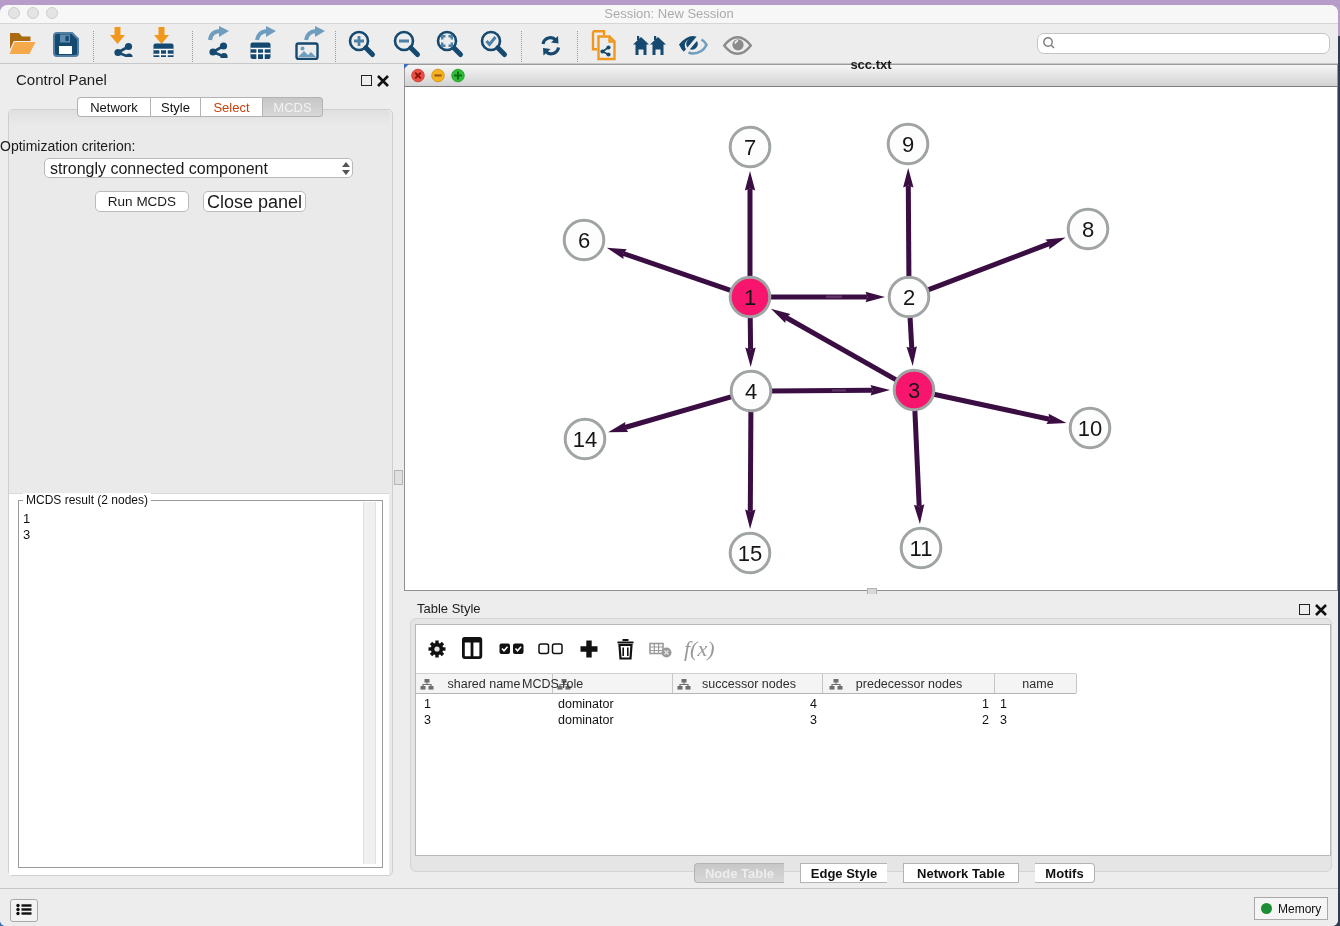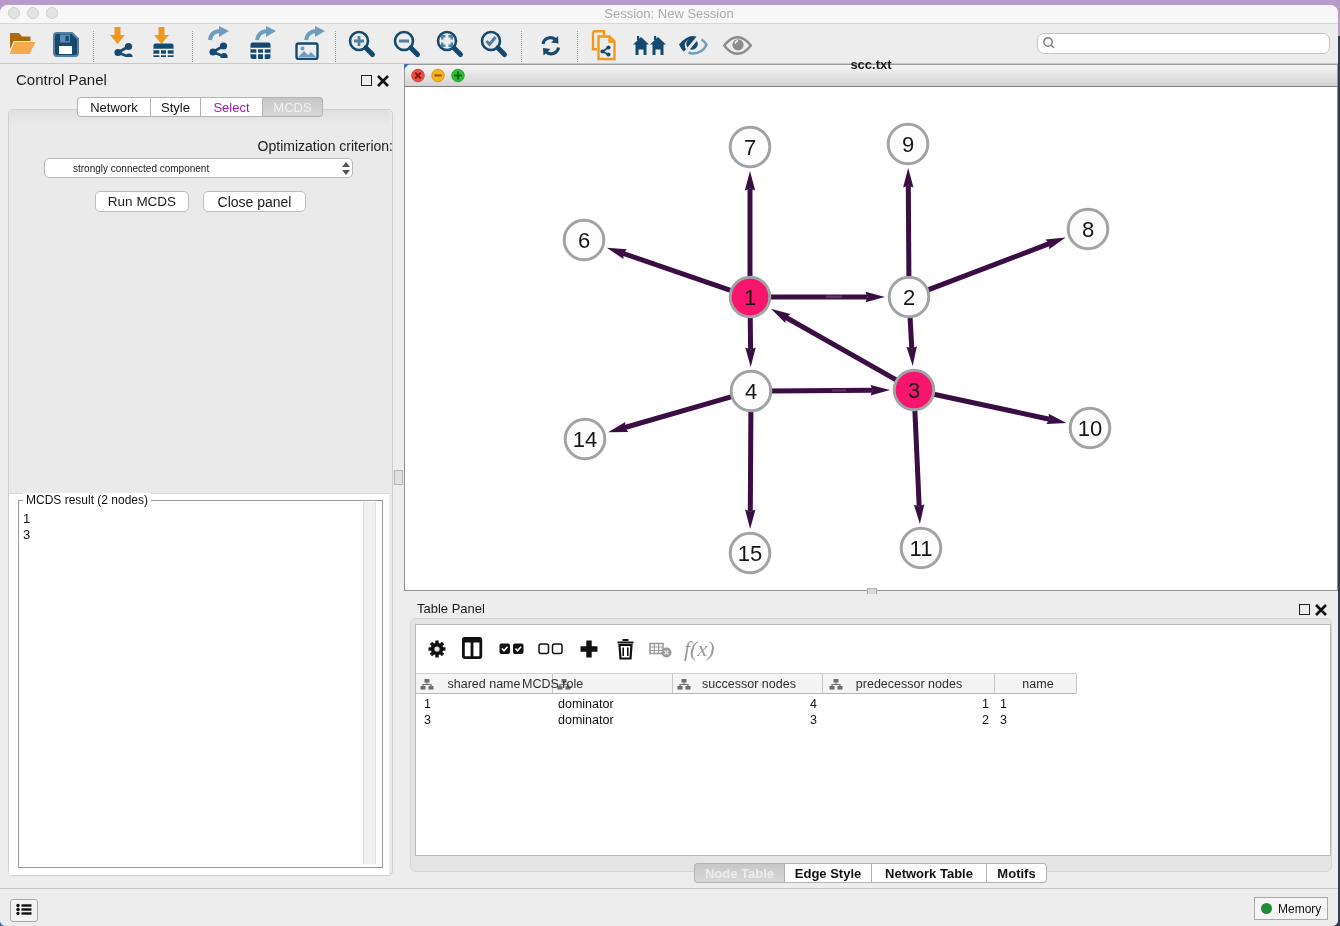--- a/index.html
+++ b/index.html
@@ -132,32 +132,32 @@
 <svg class="abs" style="left:376px;top:69px" width="14" height="14">
       <path d="M2,2 L12,12 M12,2 L2,12" stroke="#111" stroke-width="2.6"></path>
     </svg>
 
 <div class="abs" style="left:8px;top:104px;width:383px;height:765px;background:#eaeaea;border:1px solid #cfcfcf;border-radius:5px"></div>
 <div class="abs" style="left:9px;top:105px;width:381px;height:16px;background:linear-gradient(#e0e0e0,#eaeaea);border-radius:5px 5px 0 0"></div>
 
 <div class="abs" style="left:77px;top:92px;height:20px;display:flex;font-size:13px;">
  <div style="width:72px;background:#fff;border:1px solid #b3b3b3;border-right:none;border-radius:4px 0 0 4px;text-align:center;line-height:19px;color:#111">Network</div>
  <div style="width:49px;background:#fff;border:1px solid #b3b3b3;border-right:none;text-align:center;line-height:19px;color:#111">Style</div>
- <div style="width:61px;background:#fff;border:1px solid #b3b3b3;text-align:center;line-height:19px;color:#a21caf">Select</div>
+ <div style="width:61px;background:#fff;border:1px solid #b3b3b3;text-align:center;line-height:19px;color:#c2410c">Select</div>
  <div style="width:59px;background:linear-gradient(#c7c7c7,#d8d8d8);border:1px solid #b3b3b3;border-left:none;border-radius:0 4px 4px 0;text-align:center;line-height:19px;color:#f2f2f2">MCDS</div>
 </div>
 
-<div class="abs" style="left:0;top:133px;width:393px;text-align:right;font-size:14px;color:#1b1b1b">Optimization criterion:</div>
-<div class="abs" style="left:44px;top:153px;width:309px;height:20px;background:#fff;border:1px solid #b9b9b9;border-radius:5px;font-size:10px;color:#1b1b1b;line-height:20px;padding-left:28px;box-sizing:border-box">strongly connected component</div>
+<div class="abs" style="left:0;top:133px;width:393px;text-align:left;font-size:14px;color:#1b1b1b">Optimization criterion:</div>
+<div class="abs" style="left:44px;top:153px;width:309px;height:20px;background:#fff;border:1px solid #b9b9b9;border-radius:5px;font-size:16px;color:#1b1b1b;line-height:20px;padding-left:5px;box-sizing:border-box">strongly connected component</div>
 <svg class="abs" style="left:340px;top:156px" width="12" height="15">
       <path d="M6,1 L10,6 L2,6 Z" fill="#555"></path>
       <path d="M6,14 L10,9 L2,9 Z" fill="#555"></path>
     </svg>
 <div class="abs" style="left:95px;top:186px;width:94px;height:21px;background:#fff;border:1px solid #bcbcbc;border-radius:5px;text-align:center;line-height:20px;font-size:13.5px;color:#1b1b1b;box-sizing:border-box">Run MCDS</div>
-<div class="abs" style="left:203px;top:186px;width:103px;height:21px;background:#fff;border:1px solid #bcbcbc;border-radius:5px;text-align:center;line-height:20px;font-size:14px;color:#1b1b1b;box-sizing:border-box">Close panel</div>
+<div class="abs" style="left:203px;top:186px;width:103px;height:21px;background:#fff;border:1px solid #bcbcbc;border-radius:5px;text-align:center;line-height:20px;font-size:18px;color:#1b1b1b;box-sizing:border-box">Close panel</div>
 
 <div class="abs" style="left:9px;top:488px;width:380px;height:381px;background:#fff;border-top:1px solid #d9d9d9"></div>
 <div class="abs" style="left:18px;top:495px;width:363px;height:366px;border:1px solid #9a9a9a;"></div>
 <div class="abs" style="left:23px;top:488px;background:#fff;padding:0 3px;font-size:12px;color:#111">MCDS result (2 nodes)</div>
 <div class="abs" style="left:363px;top:497px;width:11px;height:362px;background:#f0f0f0;border-left:1px solid #e0e0e0;border-right:1px solid #e0e0e0"></div>
 <div class="abs" style="left:23px;top:506px;font-size:13px;color:#111;line-height:16px">1<br>3</div>
 
 <div class="abs" style="left:394px;top:465px;width:7px;height:13px;background:#e0e0e0;border:1px solid #b5b5b5"></div>
 
 <div class="abs" style="left:404px;top:59px;width:934px;height:22px;background:linear-gradient(#f6f6f6,#d2d2d2);border:1px solid #9a9a9a;border-bottom:none;box-sizing:border-box"></div>
@@ -226,21 +226,21 @@
       <circle cx="686" cy="342" r="19.8" fill="#fdfdfd" stroke="#a0a4a4" stroke-width="3"></circle>
       <text x="686" y="349.5" text-anchor="middle" font-size="22" fill="#161616">10</text>
       <circle cx="346" cy="467" r="19.8" fill="#fdfdfd" stroke="#a0a4a4" stroke-width="3"></circle>
       <text x="346" y="474.5" text-anchor="middle" font-size="22" fill="#161616">15</text>
       <circle cx="517" cy="462" r="19.8" fill="#fdfdfd" stroke="#a0a4a4" stroke-width="3"></circle>
       <text x="517" y="469.5" text-anchor="middle" font-size="22" fill="#161616">11</text>
     </svg>
 <div class="abs" style="left:867px;top:583px;width:8px;height:5px;background:#d8d8d8;border:1px solid #b0b0b0"></div>
 
 <div class="abs" style="left:404px;top:589px;width:934px;height:294px;background:#ededed"></div>
-<div class="abs" style="left:417px;top:596px;font-size:13px;color:#1c1c1c">Table Panel</div>
+<div class="abs" style="left:417px;top:596px;font-size:13px;color:#1c1c1c">Table Style</div>
 <div class="abs" style="left:1299px;top:599px;width:9px;height:9px;border:1.6px solid #222"></div>
 <svg class="abs" style="left:1314px;top:598px" width="14" height="14">
       <path d="M2,2 L12,12 M12,2 L2,12" stroke="#111" stroke-width="2.6"></path>
     </svg>
 
 <div class="abs" style="left:410px;top:613px;width:920px;height:252px;background:#e5e5e5;border:1px solid #d4d4d4;border-radius:6px"></div>
 <div class="abs" style="left:415px;top:619px;width:916px;height:232px;background:#fff;border:1px solid #b9b9b9;box-sizing:border-box"></div>
 <svg class="abs" style="left:427px;top:634px" width="20" height="20">
 <g fill="#111">
         <circle cx="10" cy="10" r="6.2"></circle>
@@ -326,21 +326,21 @@
     <div class="abs" style="left:558px;top:692px;font-size:12.5px;color:#111">dominator</div>
     <div class="abs" style="left:737px;top:692px;width:80px;text-align:right;font-size:12.5px;color:#111">4</div>
     <div class="abs" style="left:909px;top:692px;width:80px;text-align:right;font-size:12.5px;color:#111">1</div>
     <div class="abs" style="left:1000px;top:692px;font-size:12.5px;color:#111">1</div>
     <div class="abs" style="left:424px;top:708px;font-size:12.5px;color:#111">3</div>
     <div class="abs" style="left:558px;top:708px;font-size:12.5px;color:#111">dominator</div>
     <div class="abs" style="left:737px;top:708px;width:80px;text-align:right;font-size:12.5px;color:#111">3</div>
     <div class="abs" style="left:909px;top:708px;width:80px;text-align:right;font-size:12.5px;color:#111">2</div>
     <div class="abs" style="left:1000px;top:708px;font-size:12.5px;color:#111">3</div>
 
-<div class="abs" style="left:694px;top:858px;height:20px;display:flex;font-size:13px;font-weight:bold;">
+<div class="abs" style="left:694px;top:858px;height:20px;display:flex;font-size:13px;font-weight:bold;gap:16px;">
  <div style="width:89px;background:linear-gradient(#c7c7c7,#d8d8d8);border:1px solid #b3b3b3;border-right:none;border-radius:4px 0 0 4px;text-align:center;line-height:19px;color:#ededed">Node Table</div>
  <div style="width:86px;background:#fff;border:1px solid #b3b3b3;border-right:none;text-align:center;line-height:19px;color:#111">Edge Style</div>
  <div style="width:114px;background:#fff;border:1px solid #b3b3b3;text-align:center;line-height:19px;color:#111">Network Table</div>
  <div style="width:59px;background:#fff;border:1px solid #b3b3b3;border-left:none;border-radius:0 4px 4px 0;text-align:center;line-height:19px;color:#111">Motifs</div>
 </div>
 
 <div class="abs" style="left:0;top:883px;width:1338px;height:38px;background:#ededed;border-top:1px solid #c6c6c6"></div>
 <div class="abs" style="left:10px;top:894px;width:26px;height:21px;background:#f3f3f3;border:1px solid #a8a8a8;border-radius:3px"></div>
 <svg class="abs" style="left:16px;top:898px" width="16" height="13">
  <circle cx="2" cy="2.5" r="1.7" fill="#111"></circle>

